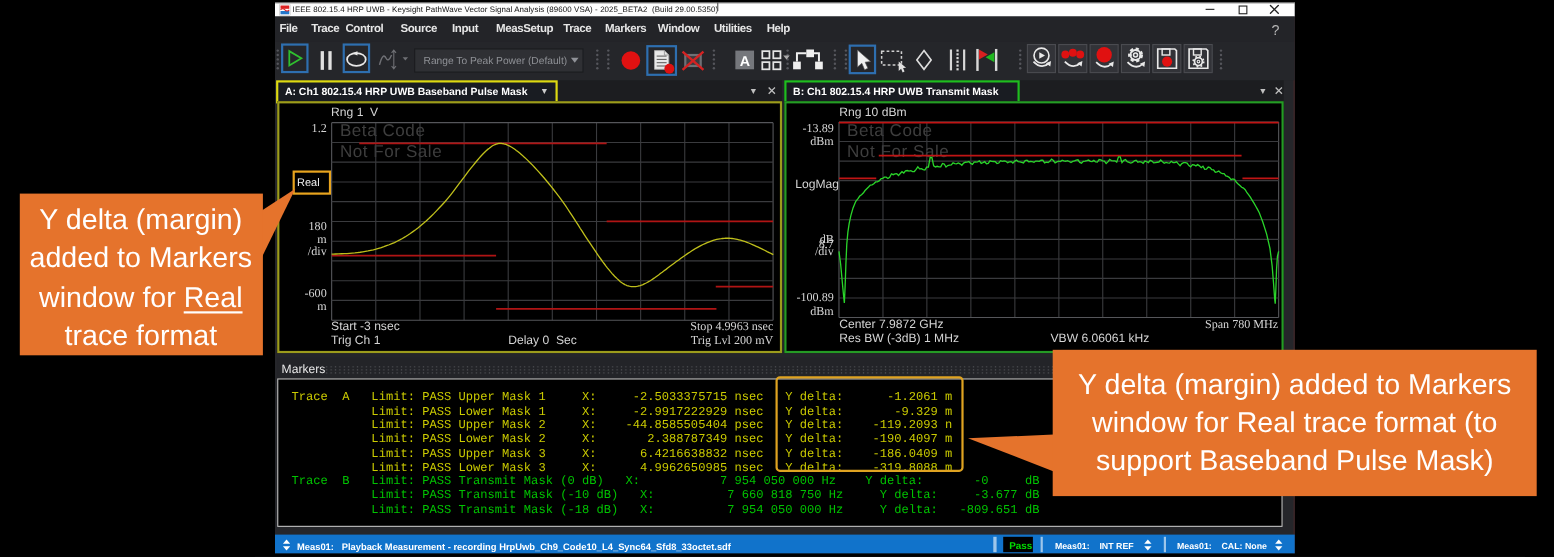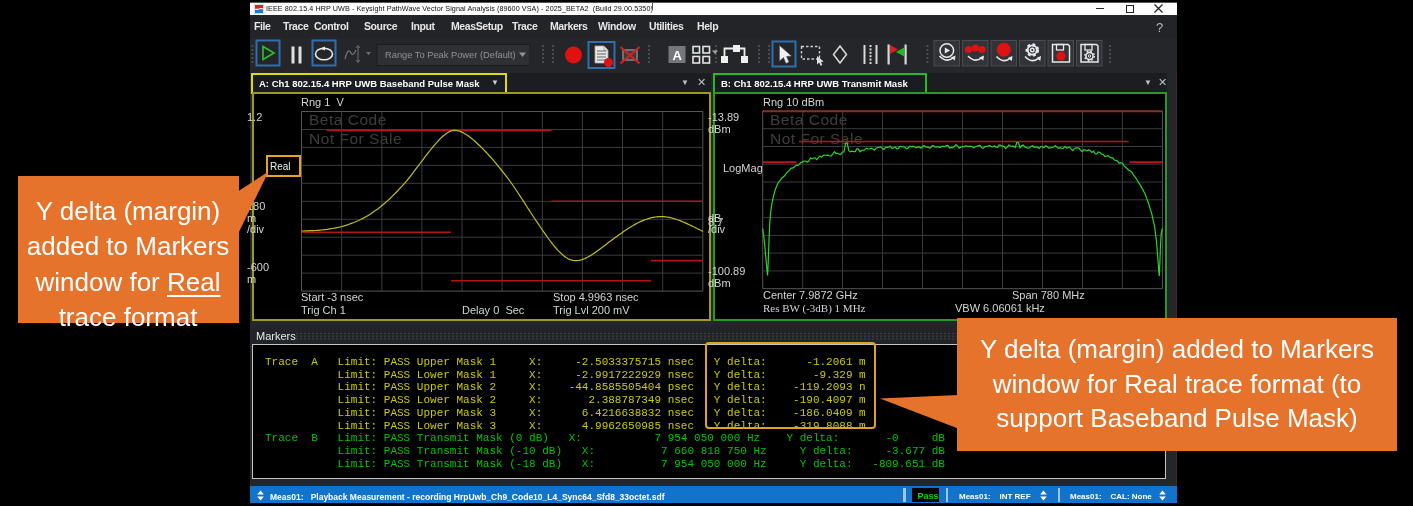--- a/index.html
+++ b/index.html
@@ -1,18 +1,18 @@
 <!DOCTYPE html>
 <html><head><meta charset="utf-8"><style>
 html,body{margin:0;padding:0;background:#000;}
 body{width:1413px;height:506px;position:relative;overflow:hidden;
  font-family:"Liberation Sans",sans-serif;}
 .abs{position:absolute;}
 .lbl{position:absolute;color:#d4d4d4;font-size:11px;line-height:11px;white-space:pre;}
-.lblr{position:absolute;color:#d4d4d4;font-size:11px;line-height:11px;white-space:pre;}
+.lblr{position:absolute;color:#d4d4d4;font-size:11px;line-height:11px;white-space:pre;text-align:right;font-family:Liberation Serif, serif;}
 .wm{position:absolute;color:#3e3e3e;font-size:15.5px;line-height:16px;white-space:pre;letter-spacing:0.5px;}
 .mrow{position:absolute;font-family:"Liberation Mono",monospace;font-size:11px;line-height:12px;white-space:pre;letter-spacing:0;}
 .menu{position:absolute;color:#e6e6e6;font-size:10.5px;font-weight:600;top:19.5px;letter-spacing:-0.4px;}
 </style></head><body>
 
 <div class="abs" style="left:250px;top:2px;width:927px;height:501px;background:#25262a;"></div>
 <div class="abs" style="left:1176px;top:15px;width:1px;height:488px;background:#46282a;"></div>
 <div class="abs" style="left:250px;top:2px;width:927px;height:13px;background:#fdfdfd;"></div>
 <div class="abs" style="left:250px;top:2px;width:927px;height:1px;background:#555;"></div>
 <svg class="abs" style="left:254px;top:4px" width="10" height="10">
@@ -285,21 +285,21 @@
 <div class="lblr" style="left:708px;top:112px;width:50px;">-13.89</div>
 <div class="lblr" style="left:708px;top:124px;width:50px;">dBm</div>
 <div class="lbl" style="left:723px;top:163px;">LogMag</div>
 <div class="lblr" style="left:708px;top:217px;width:50px;">8.7</div>
 <div class="lblr" style="left:708px;top:212.5px;width:50px;">dB</div>
 <div class="lblr" style="left:708px;top:224px;width:50px;">/div</div>
 <div class="lblr" style="left:708px;top:266px;width:50px;">-100.89</div>
 <div class="lblr" style="left:708px;top:277.5px;width:50px;">dBm</div>
 <div class="lbl" style="left:763px;top:290px;">Center 7.9872 GHz</div>
 <div class="lblr" style="left:1012px;top:290px;width:150px;">Span 780 MHz</div>
-<div class="lbl" style="left:763px;top:303px;font-family:Liberation Serif, serif;">Res BW (-3dB) 1 MHz</div>
+<div class="lbl" style="left:763px;top:303px;">Res BW (-3dB) 1 MHz</div>
 <div class="lbl" style="left:955px;top:303px;">VBW 6.06061 kHz</div>
 <div class="wm" style="left:770px;top:112px;">Beta Code</div>
 <div class="wm" style="left:770px;top:131px;">Not For Sale</div>
 <svg class="abs" style="left:715px;top:94px" width="450" height="224" viewBox="715 94 450 224">
 <line x1="762.7" y1="110.9" x2="762.7" y2="288.7" stroke="#55565a" stroke-width="1"></line>
     <line x1="802.7" y1="110.9" x2="802.7" y2="288.7" stroke="#3a3b3e" stroke-width="1"></line>
     <line x1="842.6" y1="110.9" x2="842.6" y2="288.7" stroke="#3a3b3e" stroke-width="1"></line>
     <line x1="882.6" y1="110.9" x2="882.6" y2="288.7" stroke="#3a3b3e" stroke-width="1"></line>
     <line x1="922.6" y1="110.9" x2="922.6" y2="288.7" stroke="#3a3b3e" stroke-width="1"></line>
     <line x1="962.6" y1="110.9" x2="962.6" y2="288.7" stroke="#3a3b3e" stroke-width="1"></line>
@@ -358,17 +358,17 @@
   </svg>
 <div class="abs" style="left:1070px;top:491.5px;color:#fff;font-size:8px;font-weight:600;white-space:pre;">Meas01:    CAL: None</div>
 <svg class="abs" style="left:1158px;top:490px" width="9" height="11">
 <path d="M4.5 0.5 L7.8 4.4 L1.2 4.4 Z" fill="#fff"></path>
     <path d="M4.5 10.5 L7.8 6.6 L1.2 6.6 Z" fill="#fff"></path>
   </svg>
 <svg class="abs" style="left:230px;top:165px" width="45" height="75" viewBox="230 165 45 75">
 <path d="M237 192 L268.5 171.5 L237 236 Z" fill="#e5732c"></path>
   </svg>
 <div class="abs" style="left:17.5px;top:175.5px;width:221px;height:147px;background:#e5732c;
-color:#fff;font-size:26px;line-height:35.5px;text-align:center;padding-top:18px;box-sizing:border-box;">Y delta (margin)<br>added to Markers<br>window for <span style="text-decoration:underline;text-underline-offset:4px;">Real</span><br>trace format</div>
+color:#fff;font-size:26px;line-height:35.5px;text-align:center;padding-top:6px;box-sizing:border-box;">Y delta (margin)<br>added to Markers<br>window for <span style="text-decoration:underline;text-underline-offset:4px;">Real</span><br>trace format</div>
 <svg class="abs" style="left:875px;top:390px" width="85" height="45" viewBox="875 390 85 45">
 <path d="M880 398.4 L958 395 L958 428.6 Z" fill="#e5732c"></path>
   </svg>
 <div class="abs" style="left:957px;top:318px;width:440px;height:133px;background:#e5732c;
 color:#fff;font-size:26px;line-height:34.7px;text-align:center;padding-top:14px;box-sizing:border-box;">Y delta (margin) added to Markers<br>window for Real trace format (to<br>support Baseband Pulse Mask)</div>
 </body></html>

